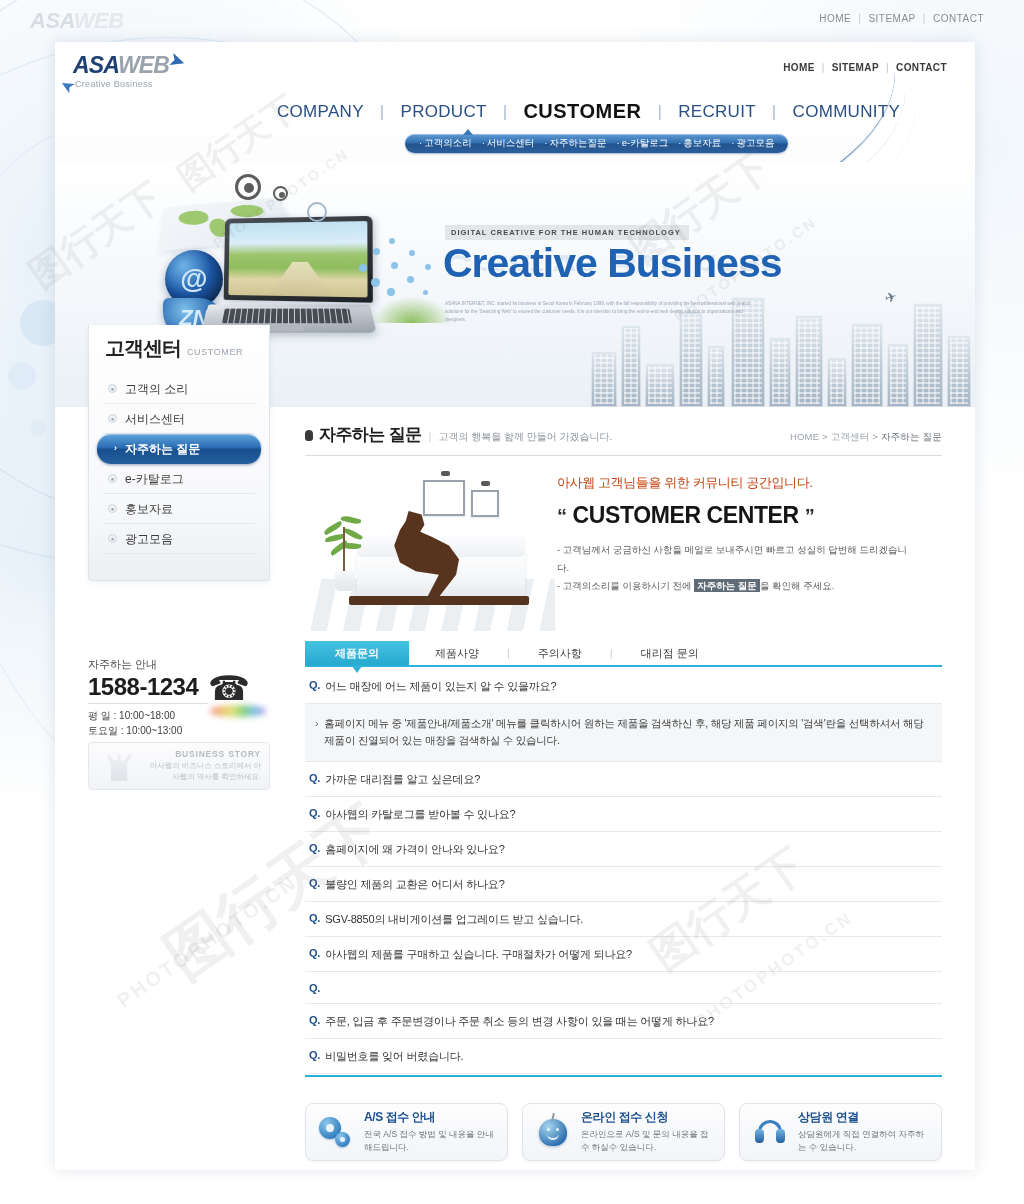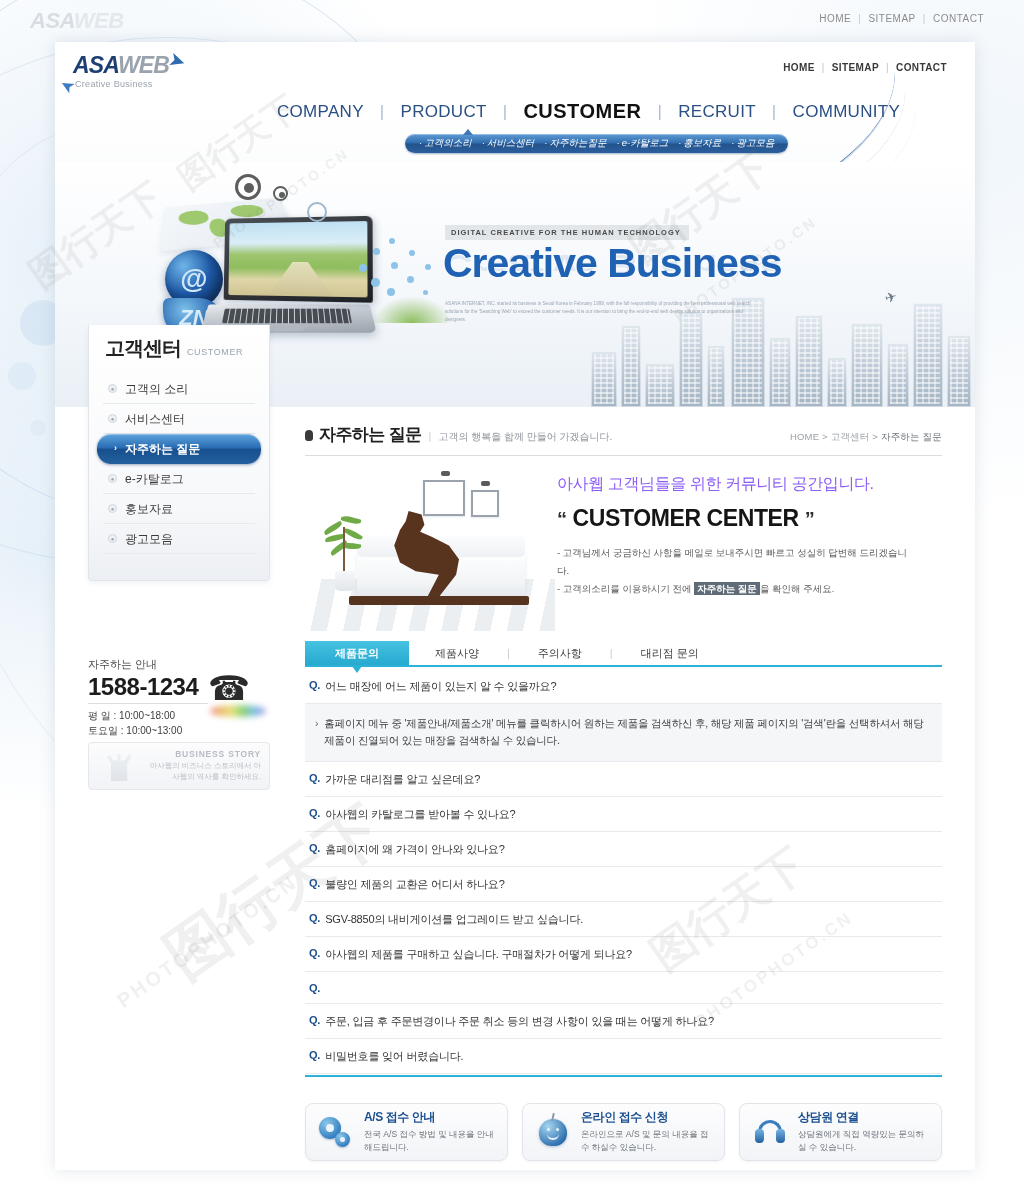--- a/index.html
+++ b/index.html
@@ -117,21 +117,21 @@
   .mainnav .item.active { color: #111; font-size: 20px; font-weight: bold; letter-spacing: .5px; }
   .mainnav .sep { color: #a8bdd6; font-weight: 300; }
 
   .subnav {
     position: absolute; left: 350px; top: 92px; z-index: 5;
     height: 19px; padding: 0 14px;
     background: linear-gradient(180deg,#5f9bd4 0%, #2f6cae 48%, #23538c 52%, #2a5f9d 100%);
     border-radius: 10px;
     box-shadow: 0 1px 2px rgba(30,70,120,.4), inset 0 1px 0 rgba(255,255,255,.35);
     display: flex; align-items: center; gap: 10px;
-    font-size: 9.5px; color: #ffffff; white-space: nowrap; font-style: italic;
+    font-size: 9.5px; color: #ffffff; white-space: nowrap;
   }
   .subnav .sitem { cursor: pointer; }
   .subnav .sitem::before { content: "·"; margin-right: 2px; }
   .subnav::after {
     content: ""; position: absolute; left: 58px; top: -5px;
     border-left: 5px solid transparent; border-right: 5px solid transparent;
     border-bottom: 6px solid #3c78b6;
   }
 
   
@@ -365,21 +365,21 @@
   .plant .leaf { position: absolute; width: 20px; height: 6px; background: #6faa47; border-radius: 60% 10% 60% 10%; }
   .frame {
     position: absolute; background: #fff; border: 2px solid #9aa3ab;
     box-shadow: 0 1px 2px rgba(120,140,165,.2);
   }
   .frame.f1 { left: 118px; top: 14px; width: 42px; height: 36px; }
   .frame.f2 { left: 166px; top: 24px; width: 28px; height: 27px; }
   .frame-light { position: absolute; width: 9px; height: 5px; background: #5a5a5a; border-radius: 2px; }
 
   .intro-text { position: absolute; left: 252px; top: 12px; width: 350px; }
-  .it-line1 { font-size: 16px; color: #8b5cf6; letter-spacing: -.4px; }
+  .it-line1 { font-size: 13px; color: #c2410c; letter-spacing: -.4px; }
   .it-center { font-size: 23px; font-weight: bold; color: #151515; letter-spacing: -.4px; margin: 10px 0 12px 0; }
   .it-center .q { color: #2d2d2d; font-size: 20px; }
   .it-bul { font-size: 9.5px; color: #5b5b5b; line-height: 1.9; }
   .it-hl { background: #5f6b77; color: #fff; padding: 1px 3px; font-weight: bold; }
 
   
   .tabs { display: flex; align-items: flex-end; border-bottom: 2px solid #2bb2d6; margin-top: 4px; position: relative; }
   .tab {
     height: 24px; line-height: 24px; font-size: 11px; color: #3c3c3c;
     padding: 0 26px; cursor: pointer; position: relative; white-space: nowrap;
@@ -779,21 +779,21 @@
         <div class="act">
           <div class="act-icon">
             <i class="headset">
                 <span class="band"></span>
                 <span class="cup l"></span>
                 <span class="cup r"></span>
               </i>
           </div>
           <div>
             <div class="act-title">상담원 연결</div>
-            <div class="act-desc">상담원에게 직접 역량있는 문의하실 수 있습니다.</div>
+            <div class="act-desc">상담원에게 직접 연결하여 자주하는 수 있습니다.</div>
           </div>
         </div>
       </div>
 
     </div>
   </div>
 
 </div>
 
 <div class="wm wm-rot" style="left:150px;top:850px;font-size:62px;">图行天下</div>

